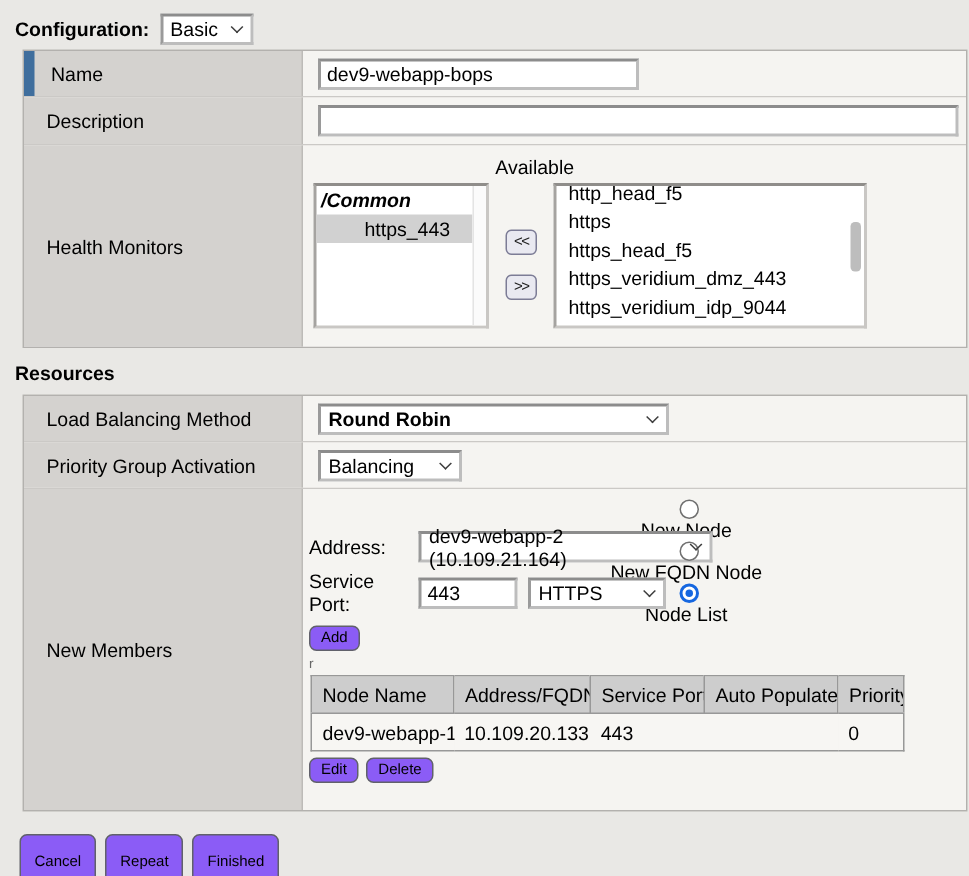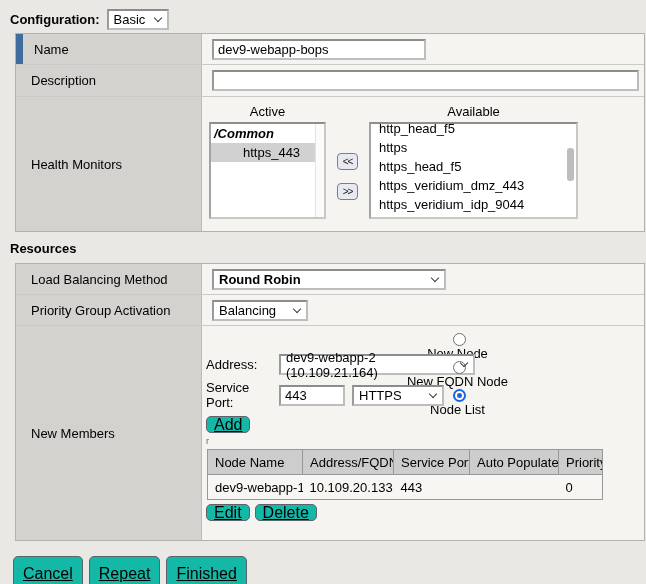--- a/index.html
+++ b/index.html
@@ -26,22 +26,22 @@
     border-right:1.6px solid #3c3c3c; border-bottom:1.6px solid #3c3c3c;
     transform:rotate(45deg);
   }
   .tinput {
     height:21px; background:#fff; font:13px "Liberation Sans","DejaVu Sans",sans-serif;
     border:2px solid #bdbdbd; border-top-color:#8c8c8c; border-left-color:#9a9a9a;
     padding:0 4px;
   }
   .btn {
     display:inline-flex; align-items:center; justify-content:center;
-    height:18px; padding:0 8px; background:#14b8a6; color:#000;
-    border:1px solid #61616b; border-radius:5px; font-size:16px; cursor:default;text-decoration:underline;
+    height:18px; padding:0 8px; background:#8b5cf6; color:#000;
+    border:1px solid #61616b; border-radius:5px; font-size:10px; cursor:default;
   }
 
   
   .stable { margin-left:15px; width:630px; border:1px solid #b3b1ae; background:#f5f4f1; }
   .frow { display:flex; border-bottom:1px solid #cbc9c6; }
   .frow:last-child { border-bottom:none; }
   .cell-label {
     width:186px; flex:none; background:#d4d2cf; border-right:1px solid #bdbbb8;
     display:flex; align-items:center; padding-left:15px; position:relative;
   }
@@ -135,21 +135,20 @@
     <div class="cell-field">
       <input class="tinput" style="width: 427px;" value="">
     </div>
   </div>
   <div class="frow h-hm">
     <div class="cell-label">
       <span>Health Monitors</span>
     </div>
     <div class="cell-field hm-field">
       <div class="hm-cols">
-        <div class="hm-colA hm-head">Active</div>
         <div class="hm-colBtns"></div>
         <div class="hm-colC hm-head">Available</div>
       </div>
       <div class="hm-cols">
         <div class="hm-colA">
           <div class="listbox">
             <div class="li li-folder">/Common</div>
             <div class="li li-sel">https_443</div>
             <div class="lb-track"></div>
           </div>

